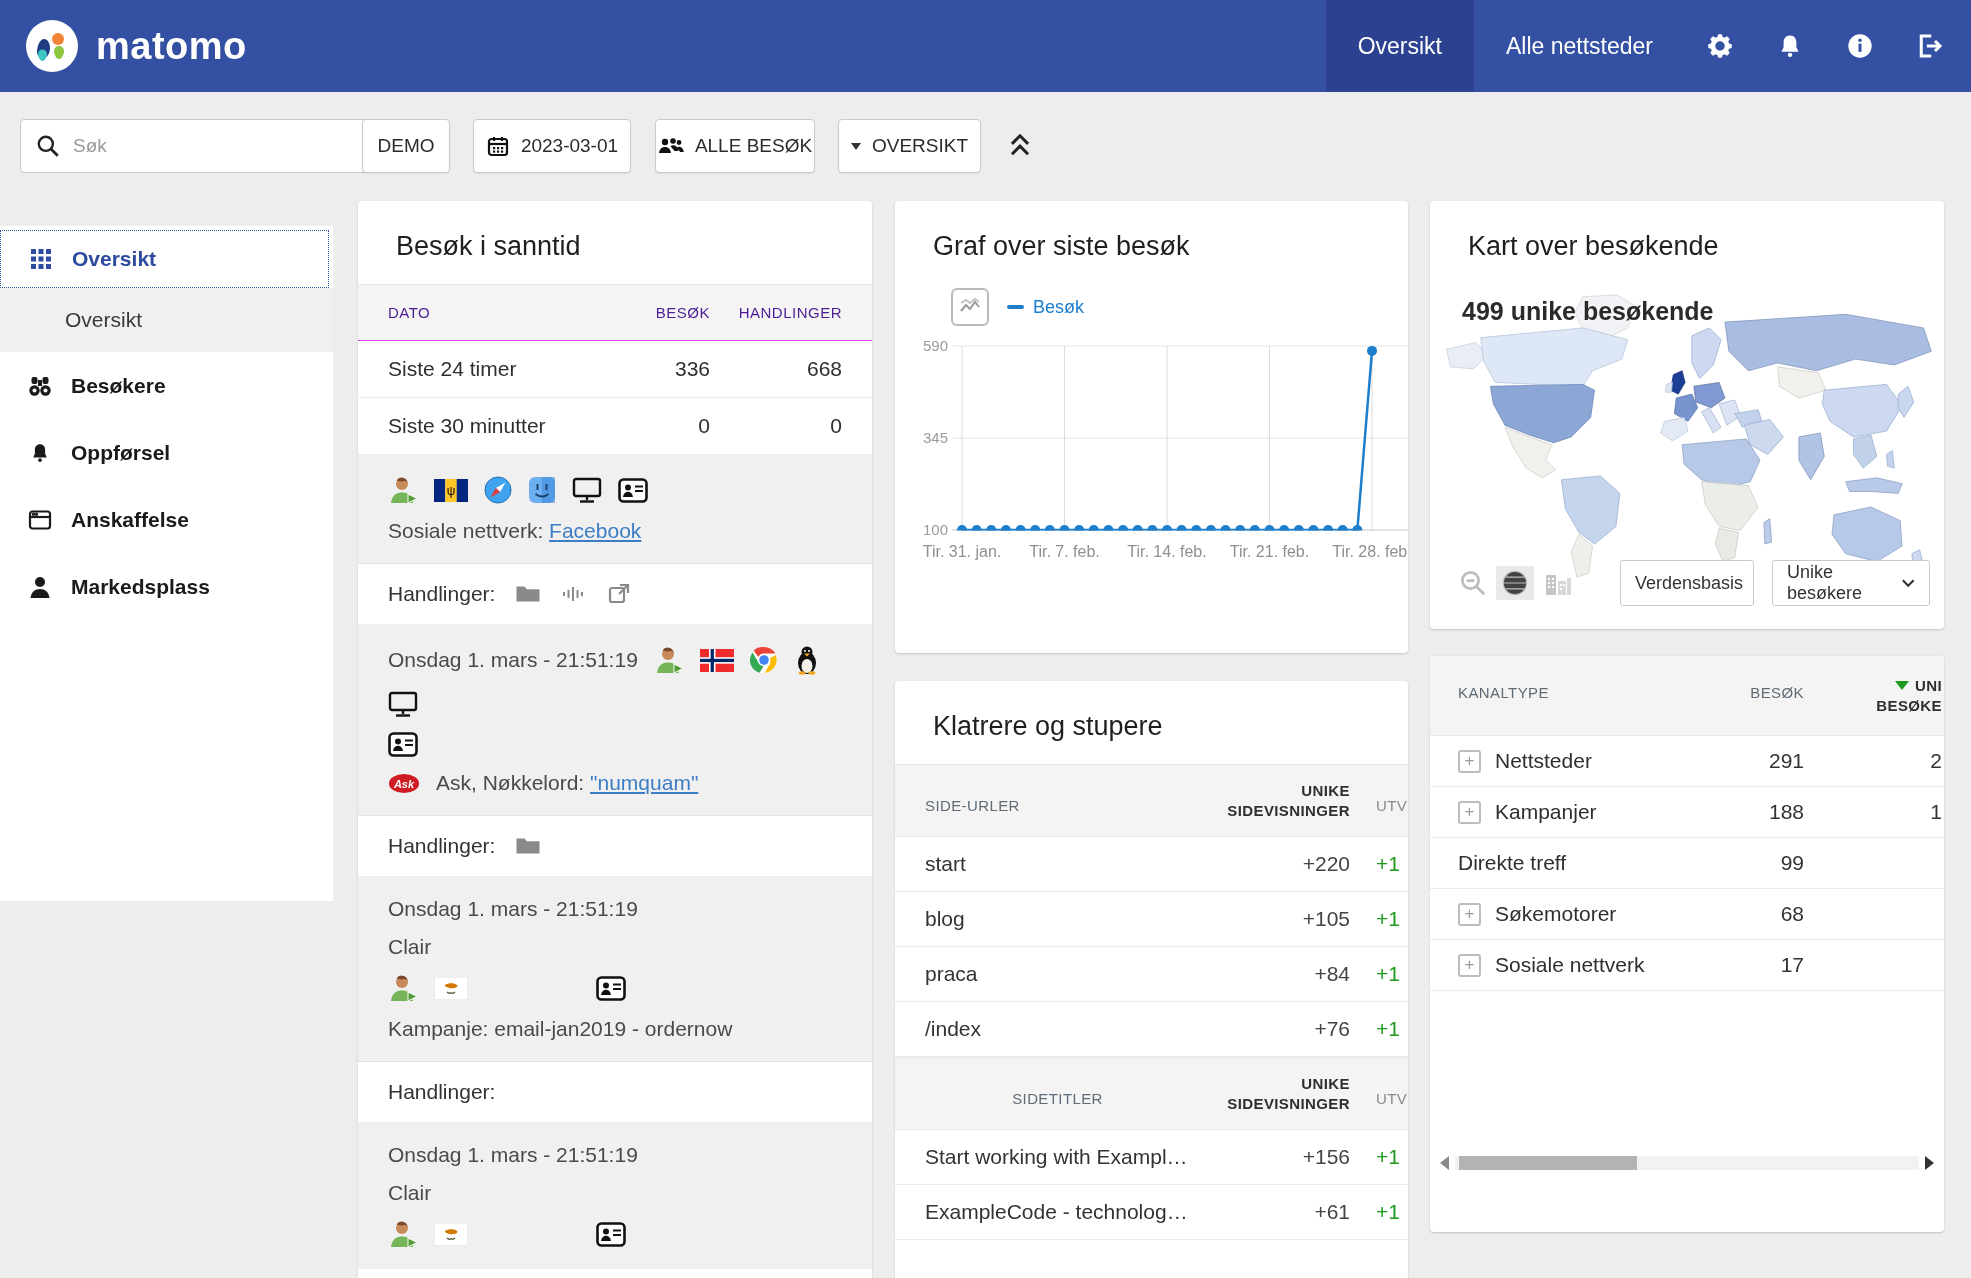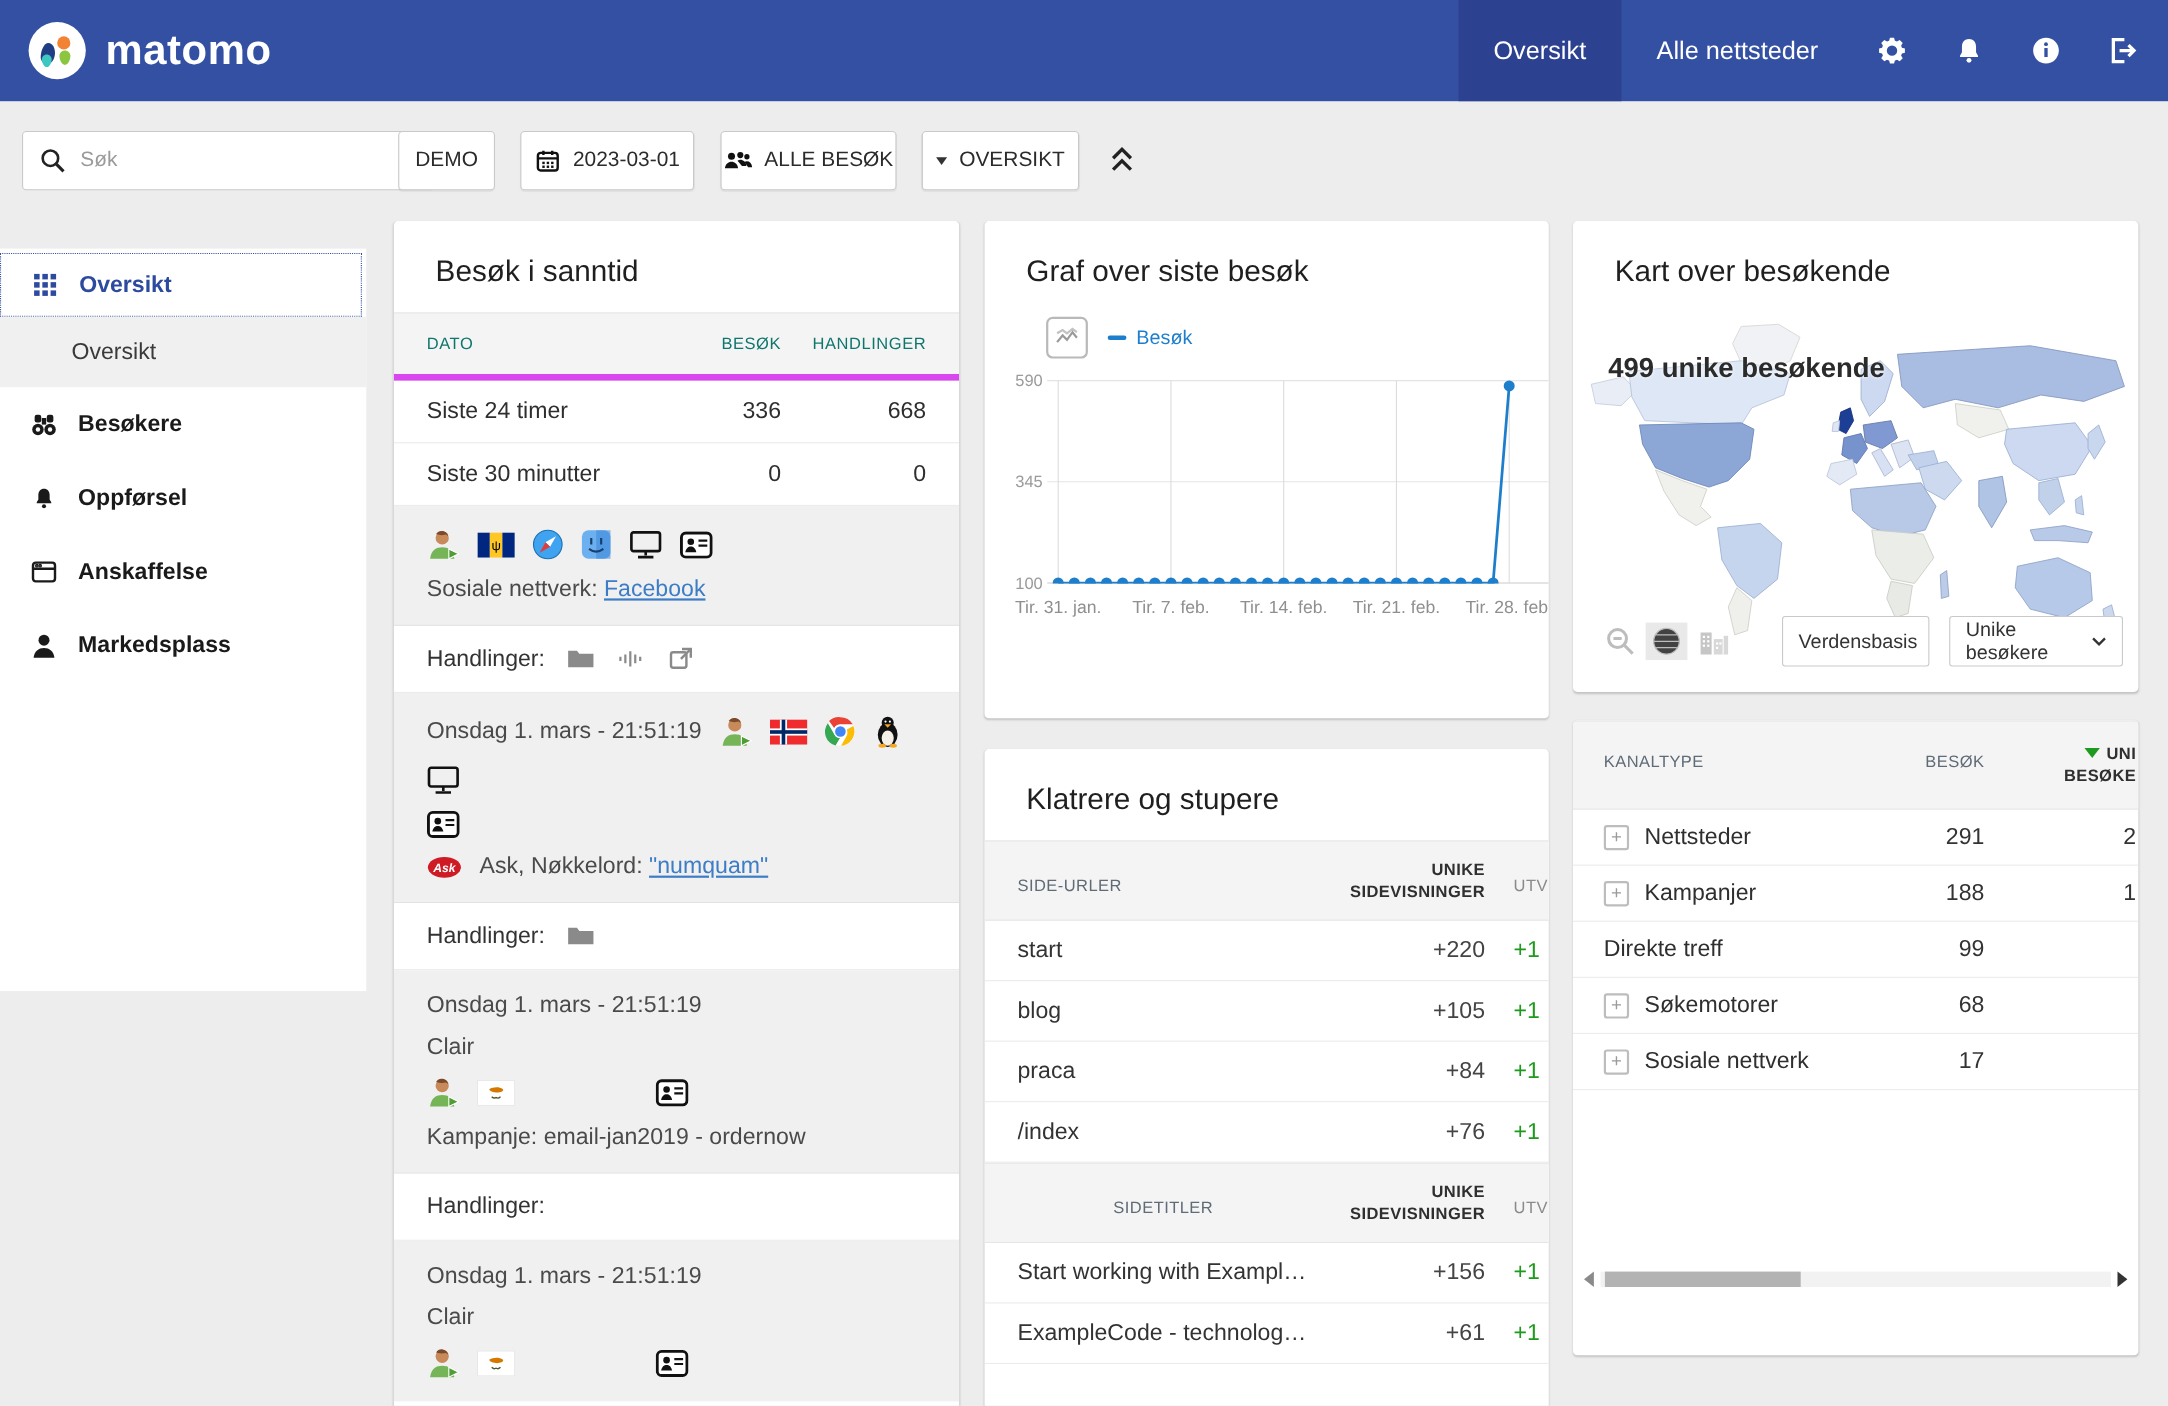--- a/index.html
+++ b/index.html
@@ -38,21 +38,21 @@
   .side-item .sicon { width:26px; display:flex; justify-content:center; }
   
   .card { position:absolute; background:#fff; border-radius:4px; box-shadow:0 1px 2px rgba(0,0,0,.18); overflow:hidden; }
   #card-realtime { left:358px; top:201px; width:514px; height:1090px; }
   #card-graph    { left:895px; top:201px; width:513px; height:452px; }
   #card-movers   { left:895px; top:681px; width:513px; height:600px; }
   #card-map      { left:1430px; top:201px; width:514px; height:428px; }
   #card-channels { left:1430px; top:655px; width:514px; height:577px; }
   .card-title { font-size:27px; color:#1f1f1f; padding:30px 38px 22px; }
   
-  .rt-header { display:flex; align-items:center; background:#f4f4f4; border-top:1px solid #e6e6e6; border-bottom:6px solid #d946ef; padding:19px 30px; color:#0f766e; font-size:15px; letter-spacing:.5px; }
+  .rt-header { display:flex; align-items:center; background:#f4f4f4; border-top:1px solid #e6e6e6; border-bottom:1px solid #d946ef; padding:19px 30px; color:#4c1d95; font-size:15px; letter-spacing:.5px; }
   .rt-c1 { flex:1; } .rt-c2 { width:90px; text-align:right; } .rt-c3 { width:132px; text-align:right; }
   .rt-row { display:flex; align-items:center; padding:16px 30px; font-size:21px; color:#2f2f2f; border-bottom:1px solid #ececec; }
   .rt-entry { background:#f0f0f0; padding:20px 30px; border-bottom:1px solid #e2e2e2; font-size:21px; color:#4a4a4a; }
   .line { display:flex; align-items:center; gap:16px; flex-wrap:wrap; }
   .line + .line { margin-top:14px; }
   .rt-actions { display:flex; align-items:center; gap:20px; padding:18px 30px; font-size:21px; color:#333; border-bottom:1px solid #ececec; background:#fff; }
   a.link { color:#3c7dc6; text-decoration:underline; cursor:pointer; }
   .flag { width:34px; height:23px; display:inline-block; position:relative; flex:none; }
   
   .legend-row { display:flex; align-items:center; gap:18px; padding:0 0 0 56px; margin-top:4px; }
@@ -75,21 +75,21 @@
   .plus { width:23px; height:23px; border:2px solid #bdbdbd; border-radius:3px; color:#9a9a9a; display:flex; align-items:center; justify-content:center; font-size:17px; cursor:pointer; flex:none; }
   .ch-val { width:140px; text-align:right; color:#333; }
   .ch-cut { width:140px; text-align:right; color:#333; padding-right:2px; }
   .tri-green-down { display:inline-block; width:0; height:0; border-left:7px solid transparent; border-right:7px solid transparent; border-top:9px solid #1e9b1e; margin-right:6px; position:relative; top:-1px; }
   .ch-scroll { position:absolute; left:0; width:514px; bottom:58px; height:22px; display:flex; align-items:center; padding:0 10px; gap:6px; }
   .ch-track { flex:1; height:14px; background:#f2f2f2; position:relative; }
   .ch-thumb { position:absolute; left:4px; top:0; width:178px; height:14px; background:#b3b3b3; cursor:pointer; }
   .arr-left { width:0;height:0;border-top:7px solid transparent;border-bottom:7px solid transparent;border-right:9px solid #8a8a8a; cursor:pointer; }
   .arr-right { width:0;height:0;border-top:7px solid transparent;border-bottom:7px solid transparent;border-left:9px solid #333; cursor:pointer; }
   
-  .map-tooltip { position:absolute; left:32px; top:96px; font-size:25px; font-weight:bold; color:#2b2b2b; z-index:5; text-shadow:0 0 4px #fff;margin-top:24px; }
+  .map-tooltip { position:absolute; left:32px; top:96px; font-size:25px; font-weight:bold; color:#2b2b2b; z-index:5; text-shadow:0 0 4px #fff; }
   .map-controls { position:absolute; left:0; bottom:22px; width:514px; height:48px; display:flex; align-items:center; }
   .map-ddl { height:46px; background:#fff; border:1px solid #c9c9c9; border-radius:3px; display:flex; align-items:center; justify-content:space-between; padding:0 14px; font-size:18px; color:#333; cursor:pointer; }
   .mini-btn { display:flex; align-items:center; justify-content:center; cursor:pointer; }
 </style>
 </head>
 <body>
 
 <div class="navbar">
   <div class="brand-area">
     <svg class="logo" viewBox="0 0 56 56">

